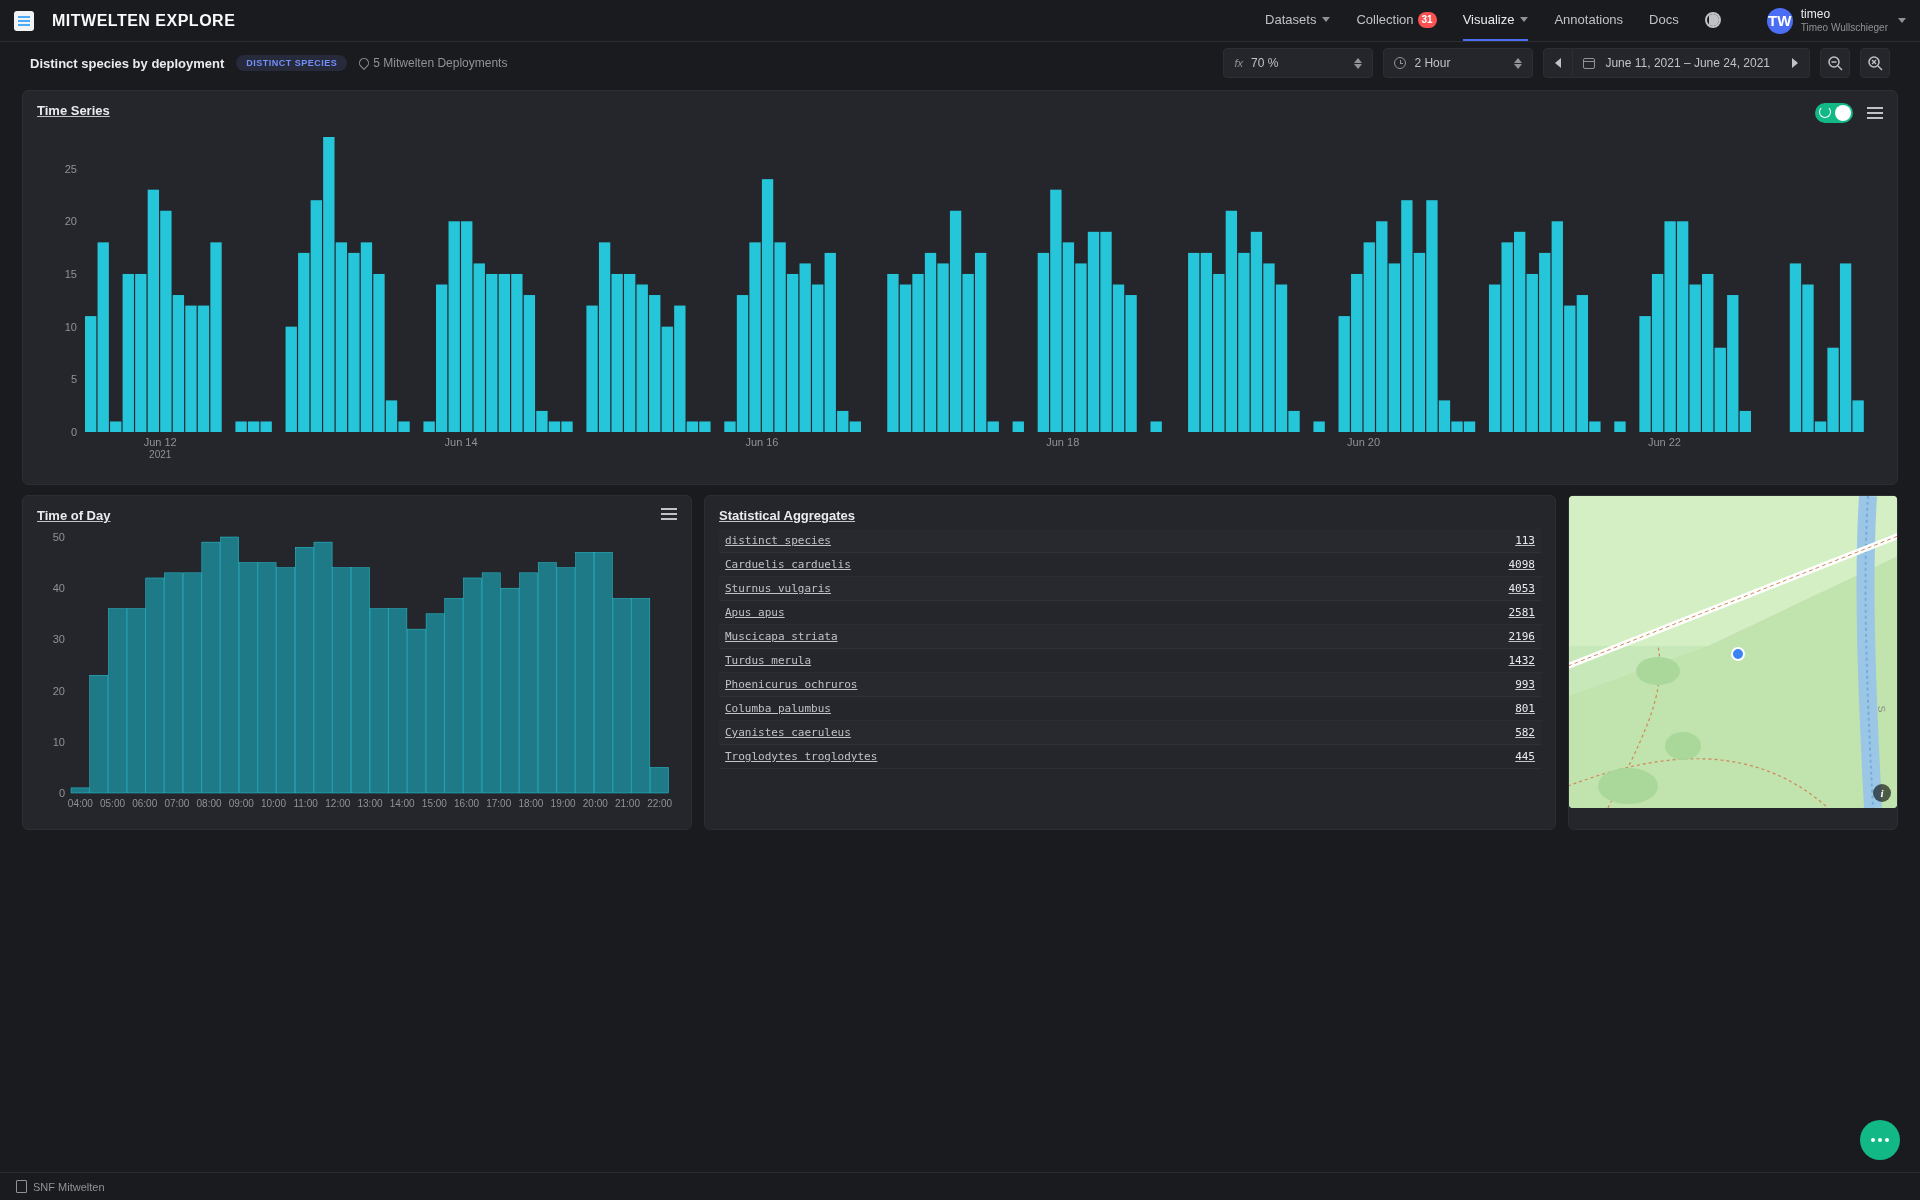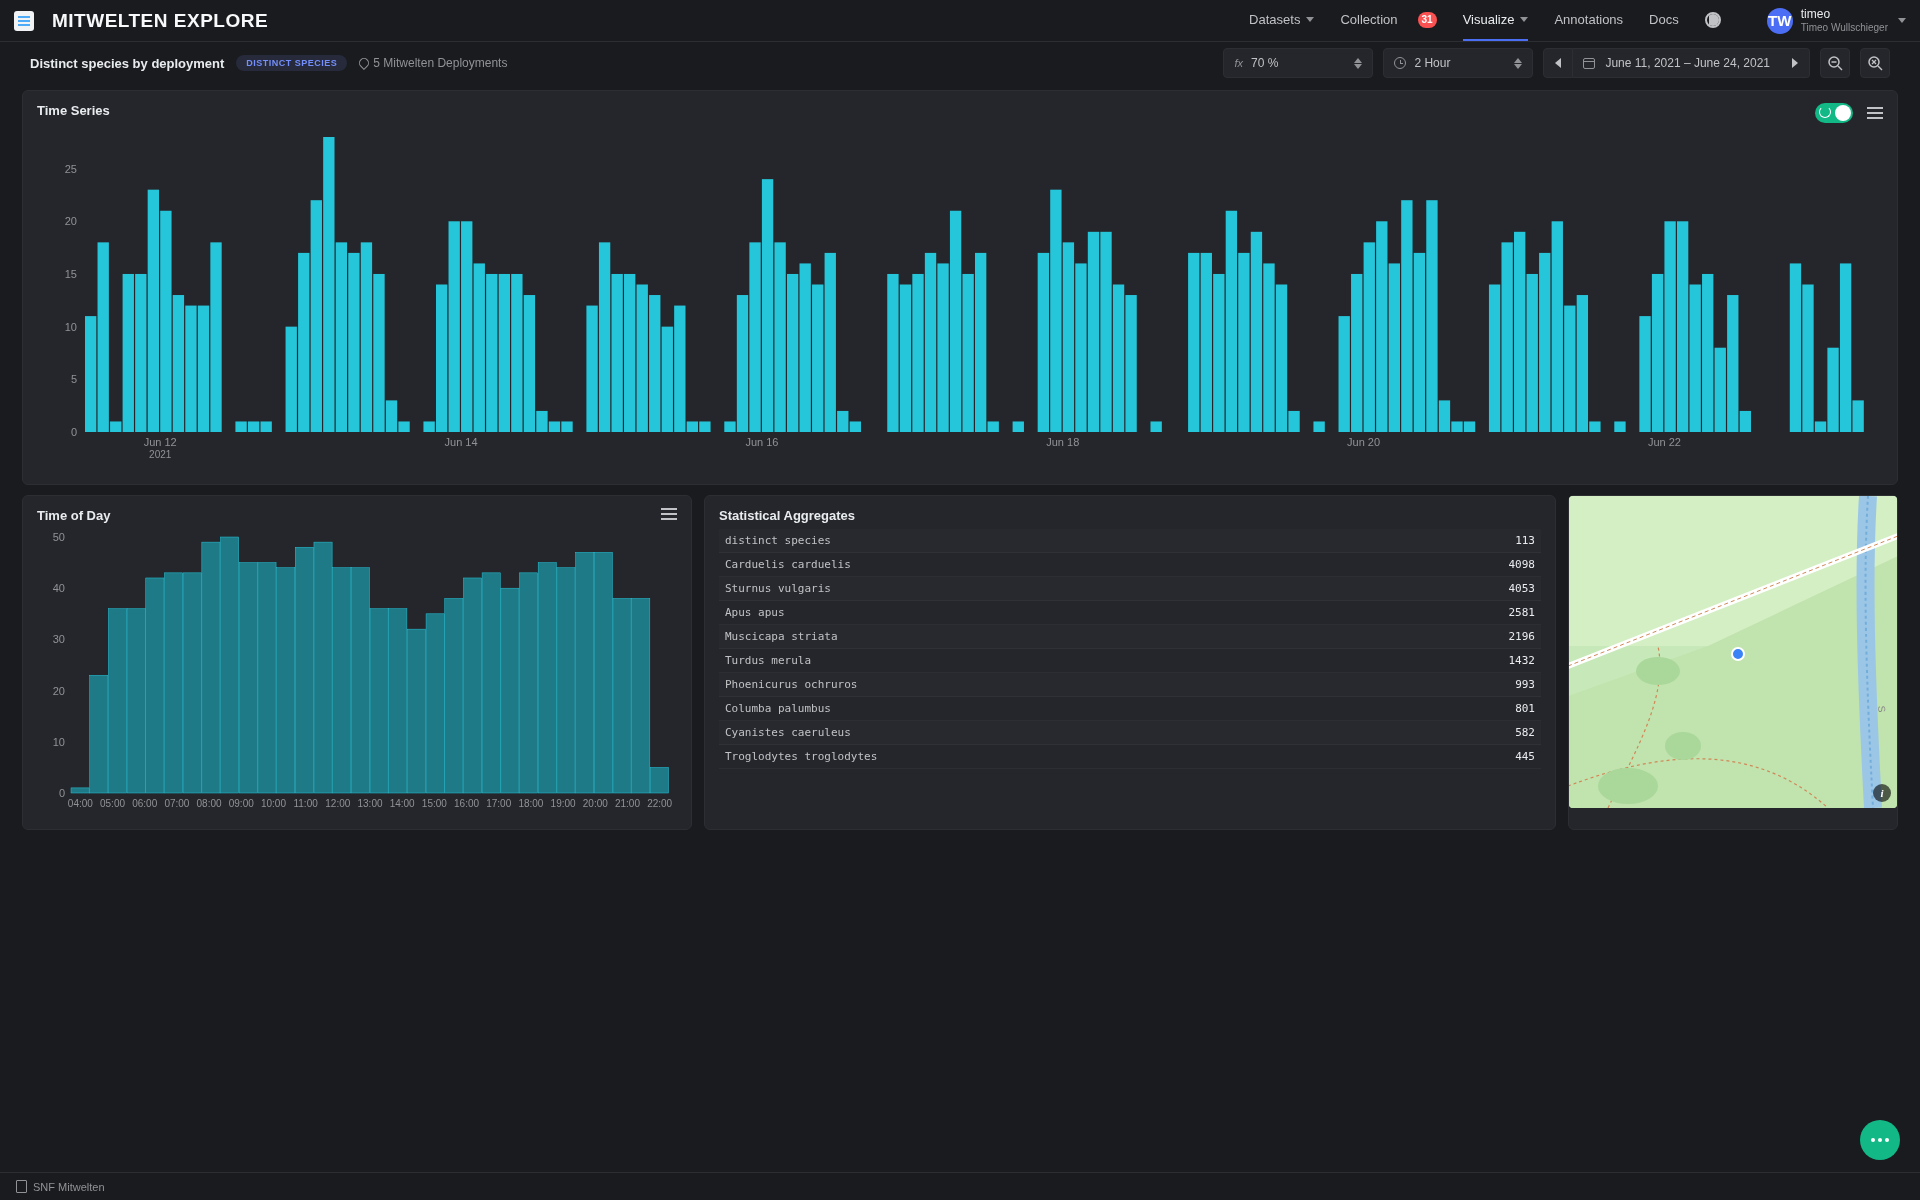--- a/index.html
+++ b/index.html
@@ -18,25 +18,25 @@
     --chip-fg:#748ffc;
   }
   *{box-sizing:border-box;}
   html,body{margin:0;padding:0;width:1920px;height:1200px;background:var(--bg);color:var(--fg);font-family:-apple-system,Segoe UI,Helvetica,Arial,sans-serif;font-size:13px;overflow:hidden;}
   svg{display:block;}
 
   
   .hdr{height:42px;background:#1a1b1e;border-bottom:1px solid var(--border);display:flex;align-items:center;padding:0 14px;gap:18px;}
   .logo-box{width:20px;height:20px;background:#f1f3f5;border-radius:3px;display:flex;flex-direction:column;justify-content:center;align-items:center;gap:2px;}
   .logo-box span{width:12px;height:2px;background:#4dabf7;}
-  .brand{font-weight:700;letter-spacing:.5px;font-size:19px;color:#f8f9fa;}
+  .brand{font-weight:700;letter-spacing:.5px;font-size:16px;color:#f8f9fa;}
   .nav{margin-left:auto;display:flex;align-items:center;gap:26px;height:100%;}
   .nav a{color:var(--fg);text-decoration:none;font-size:13px;display:flex;align-items:center;gap:4px;height:100%;border-bottom:2px solid transparent;}
   .nav a.active{border-bottom-color:#4c6ef5;color:#e9ecef;}
-  .badge{background:var(--red);color:#fff;border-radius:999px;font-size:10px;min-width:16px;height:16px;display:inline-flex;align-items:center;justify-content:center;padding:0 4px;font-weight:700;margin-left:16px;}
+  .badge{background:var(--red);color:#fff;border-radius:999px;font-size:10px;min-width:16px;height:16px;display:inline-flex;align-items:center;justify-content:center;padding:0 4px;font-weight:700;}
   .chev{width:0;height:0;border-left:4px solid transparent;border-right:4px solid transparent;border-top:5px solid var(--fg2);margin-left:2px;}
   .theme-icn{width:16px;height:16px;border-radius:50%;border:2px solid var(--fg);position:relative;overflow:hidden;}
   .theme-icn::after{content:"";position:absolute;right:-2px;top:-2px;width:12px;height:16px;background:var(--fg);}
   .user{margin-left:28px;display:flex;align-items:center;gap:8px;}
   .avatar{width:26px;height:26px;border-radius:50%;background:#4c6ef5;color:#fff;font-size:15px;font-weight:700;display:flex;align-items:center;justify-content:center;}
   .uname{font-size:12px;color:#e9ecef;line-height:1.1;}
   .uname small{color:var(--fg2);font-size:10px;display:block;}
 
   
   .sub{display:flex;align-items:center;padding:6px 30px;gap:12px;}
@@ -52,21 +52,21 @@
   .btn-group .btn-sq{border-radius:0;}
   .btn-group .btn-sq:first-child{border-radius:4px 0 0 4px;}
   .btn-group .btn-sq:last-child{border-radius:0 4px 4px 0;border-left:0;}
   .date-sel{min-width:200px;}
   .tri-l{width:0;height:0;border-top:5px solid transparent;border-bottom:5px solid transparent;border-right:6px solid var(--fg);}
   .tri-r{width:0;height:0;border-top:5px solid transparent;border-bottom:5px solid transparent;border-left:6px solid var(--fg);}
   .cal-icn{width:12px;height:11px;border:1px solid var(--fg2);border-radius:2px;position:relative;}
   .cal-icn::before{content:"";position:absolute;top:2px;left:0;right:0;height:1px;background:var(--fg2);}
 
   
-  .body{padding:6px 22px 0 22px;display:flex;flex-direction:column;gap:10px;}
+  .body{padding:6px 22px 0 22px;display:flex;flex-direction:column;gap:10px;text-decoration:underline;}
   .panel{background:var(--bg2);border:1px solid var(--border);border-radius:6px;padding:12px 14px;position:relative;}
   .panel-title{font-weight:700;color:#e9ecef;font-size:13px;margin-bottom:4px;}
   .toggle{width:38px;height:20px;background:var(--green);border-radius:999px;position:relative;}
   .toggle::after{content:"";position:absolute;right:2px;top:2px;width:16px;height:16px;background:#fff;border-radius:50%;}
   .toggle .ref-icn{position:absolute;left:4px;top:3px;width:12px;height:12px;border:1.5px solid #fff;border-radius:50%;border-top-color:transparent;}
   .burger{width:16px;display:flex;flex-direction:column;gap:3px;}
   .burger span{height:2px;background:var(--fg);}
   .top-ctrls{position:absolute;top:12px;right:14px;display:flex;align-items:center;gap:14px;}
 
   .row2{display:grid;grid-template-columns:670px 1fr 330px;gap:12px;}

